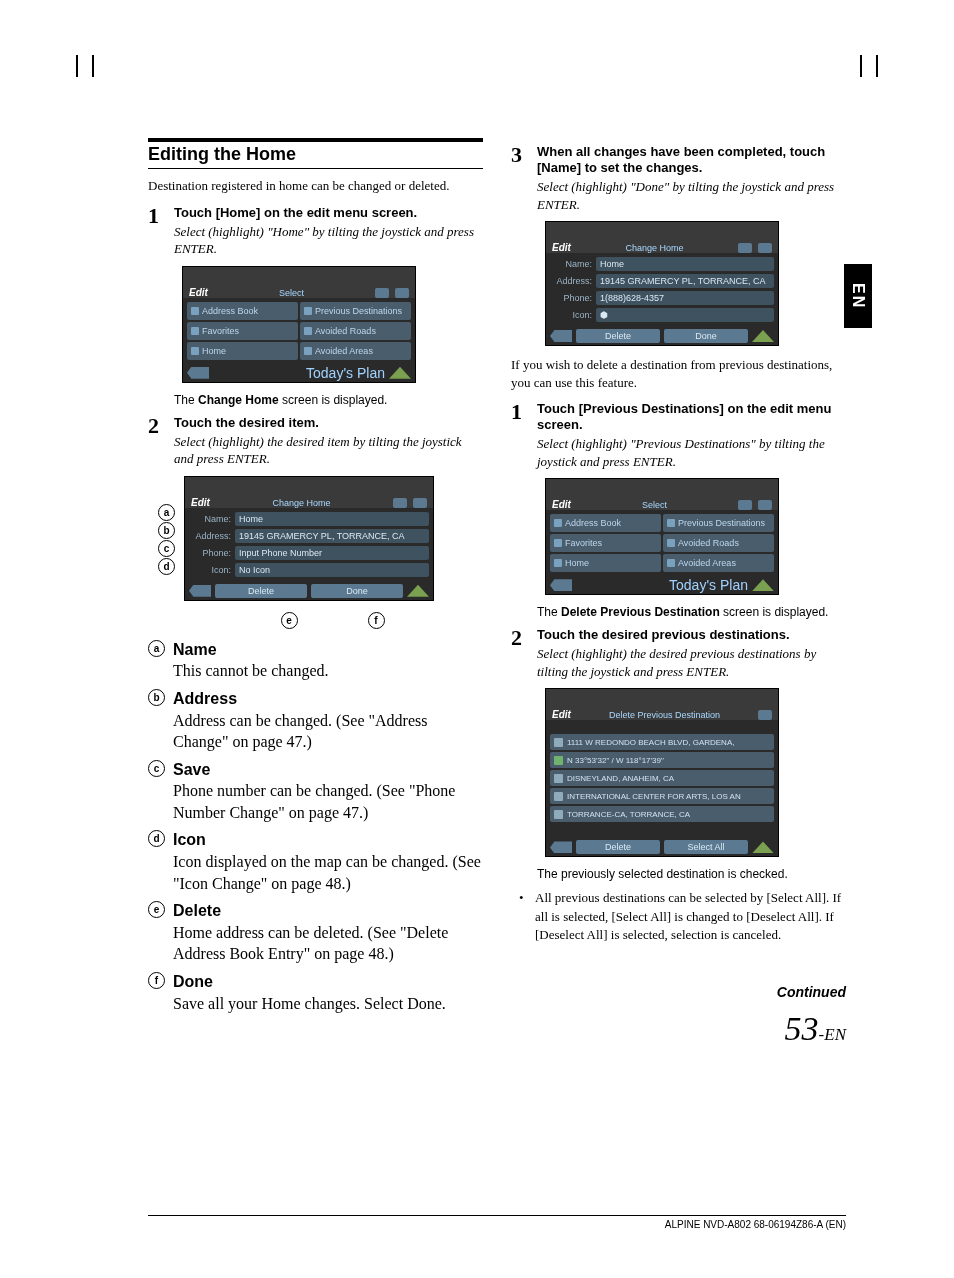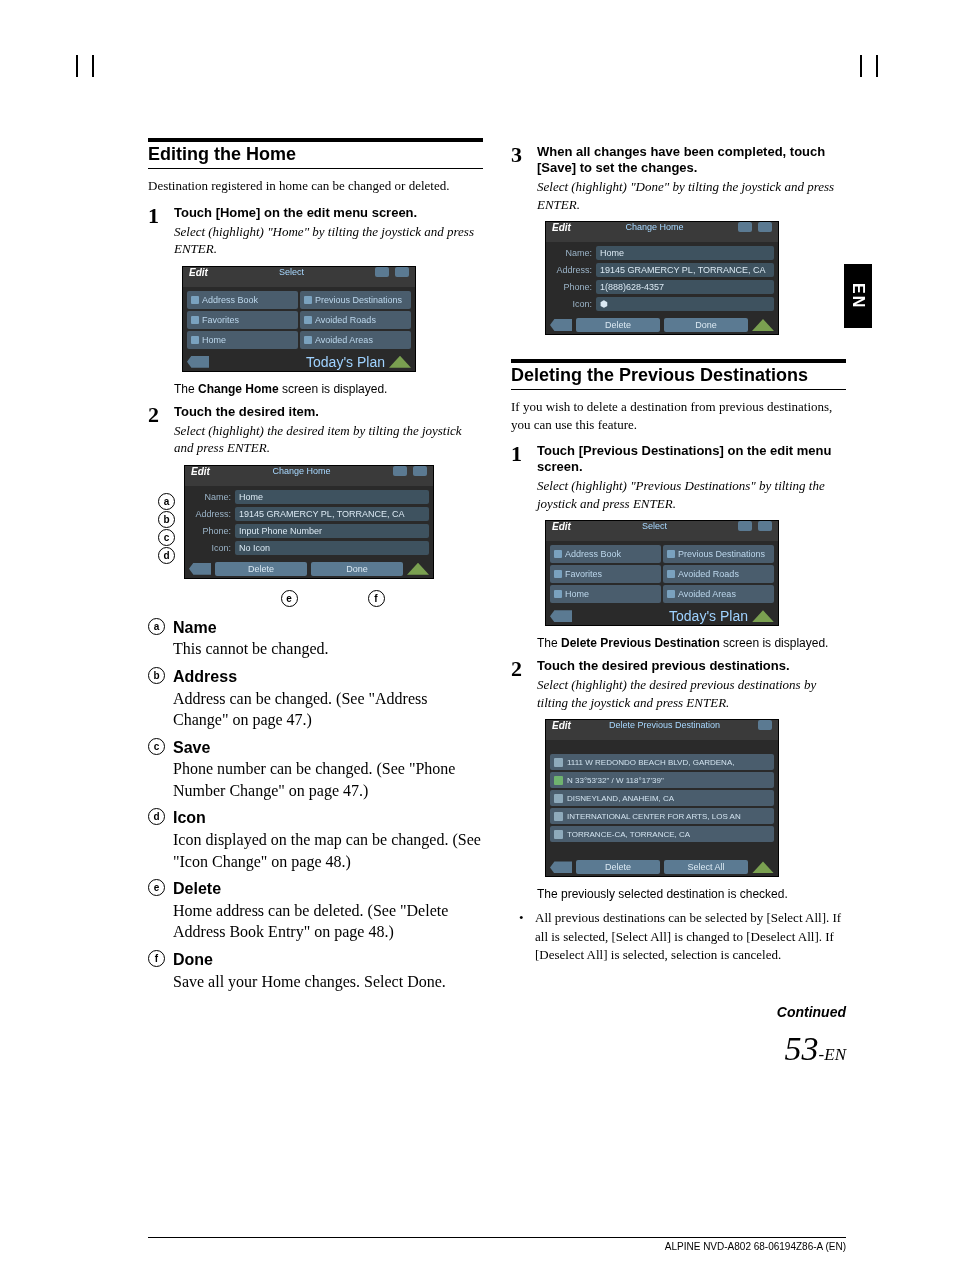--- a/index.html
+++ b/index.html
@@ -22,21 +22,21 @@
   .li{display:flex;gap:6px;font-size:13px;line-height:1.4;margin:4px 0 4px 8px;}
   .li .bullet{min-width:10px;}
   
   .defs{margin:10px 0 0 0;}
   .def{margin:4px 0 6px 0;display:flex;gap:8px;}
   .circ{display:inline-flex;align-items:center;justify-content:center;width:15px;height:15px;border:1px solid #000;border-radius:50%;font-family:Arial,Helvetica,sans-serif;font-size:10px;font-weight:700;flex:none;margin-top:1px;}
   .def-body{font-size:16px;line-height:1.35;}
   .def-body b{font-family:Arial,Helvetica,sans-serif;}
   
   .dev{margin:8px 0 10px 34px;width:232px;background:#2a2a2a;border:1px solid #000;font-family:Arial,Helvetica,sans-serif;font-size:10px;color:#b5c6d8;}
-  .dev .titlebar{display:flex;align-items:flex-start;height:20px;background:#3a3a3a;padding:0 6px;gap:6px;}
+  .dev .titlebar{display:flex;align-items:flex-end;height:31px;background:#3a3a3a;padding:0 6px;gap:6px;}
   .dev .titlebar .t1{color:#fff;font-style:italic;font-weight:700;}
   .dev .titlebar .t2{color:#a8d8ff;font-size:9px;flex:1;text-align:center;}
   .dev .titlebar .ic{width:14px;height:10px;background:#5b7a92;border-radius:2px;}
   .dev .grid2{display:grid;grid-template-columns:1fr 1fr;gap:2px;padding:4px;}
   .dev .opt{background:#4a5d6d;color:#bcd7ec;height:18px;line-height:18px;padding:0 4px;border-radius:2px;display:flex;align-items:center;gap:3px;font-size:9px;}
   .dev .opt .oi{width:8px;height:8px;background:#7aa2bf;border-radius:1px;flex:none;}
   .dev .foot{display:flex;align-items:center;height:18px;background:#2a2a2a;padding:0 4px;gap:4px;}
   .dev .foot .back{width:22px;height:12px;background:#5b7a92;clip-path:polygon(20% 0,100% 0,100% 100%,20% 100%,0 50%);}
   .dev .foot .plan{flex:1;text-align:right;color:#9fd2ff;font-size:14px;}
   .dev .foot .up{width:22px;height:12px;background:#7aa050;clip-path:polygon(0 100%,100% 100%,50% 0);}
@@ -52,21 +52,21 @@
   .dev.labeled{margin-left:26px;width:248px;}
   .dev-wrap{position:relative;margin:8px 0 2px 10px;}
   .dev-wrap .side-label{position:absolute;left:0;}
   .dev-wrap .circ{background:#fff;}
   .below-labels{display:flex;justify-content:center;gap:70px;margin:4px 0 0 34px;}
   
   .lang-tab{position:absolute;right:-26px;top:126px;width:28px;height:64px;background:#000;color:#fff;font-family:Arial,Helvetica,sans-serif;font-weight:900;font-size:16px;writing-mode:vertical-rl;display:flex;align-items:center;justify-content:center;letter-spacing:2px;}
   .continued{font-family:Arial,Helvetica,sans-serif;font-style:italic;font-weight:700;font-size:14px;text-align:right;margin-top:40px;}
   .pagenum{font-family:"Times New Roman",serif;font-style:italic;text-align:right;font-size:34px;margin-top:10px;}
   .pagenum .sm{font-size:17px;font-style:italic;}
-  .footer{position:absolute;left:148px;right:108px;bottom:26px;border-top:1px solid #000;font-family:Arial,Helvetica,sans-serif;font-size:10px;text-align:right;padding-top:3px;}
+  .footer{position:absolute;left:148px;right:108px;bottom:48px;border-top:1px solid #000;font-family:Arial,Helvetica,sans-serif;font-size:10px;text-align:right;padding-top:3px;}
 </style>
 </head>
 <body>
 
 <div class="page">
   <div class="bar-top a"></div>
     <div class="bar-top b"></div>
     <div class="bar-top c"></div>
     <div class="bar-top d"></div>
 
@@ -204,21 +204,21 @@
           </div>
       </div>
     </div>
 
     <div class="col col-right">
       <div class="lang-tab">EN</div>
 
       <div class="step">
         <div class="step-num">3</div>
         <div class="step-body">
-          <span class="step-title">When all changes have been completed, touch </span><span class="step-bracket">[Save]</span><span class="step-title"> to set the changes.</span>
+          <span class="step-title">When all changes have been completed, touch </span><span class="step-bracket">[Name]</span><span class="step-title"> to set the changes.</span>
           <span class="step-em"><span>Select (highlight) "Done" by tilting the joystick and press ENTER.</span></span>
         </div>
       </div>
 
       <div class="dev">
         <div class="titlebar">
             <span class="t1">Edit</span>
             <span class="t2">Change Home</span>
             <span class="ic"></span>
             <span class="ic"></span>
@@ -242,21 +242,20 @@
             </div>
         </div>
         <div class="btnrow">
             <div style="width:22px;height:12px;background:#5b7a92;clip-path:polygon(20% 0,100% 0,100% 100%,20% 100%,0 50%);"></div>
             <div class="btn">Delete</div>
             <div class="btn">Done</div>
             <div style="width:22px;height:12px;background:#7aa050;clip-path:polygon(0 100%,100% 100%,50% 0);"></div>
           </div>
       </div>
 
-      <h2 class="sec" style="margin-top:24px;">Deleting the Previous Destinations</h2>
       <p class="intro">If you wish to delete a destination from previous destinations, you can use this feature.</p>
 
       <div class="step">
         <div class="step-num">1</div>
         <div class="step-body">
           <span class="step-title">Touch </span><span class="step-bracket">[Previous Destinations]</span><span class="step-title"> on the edit menu screen.</span>
           <span class="step-em"><span>Select (highlight) "Previous Destinations" by tilting the joystick and press ENTER.</span></span>
         </div>
       </div>
 

